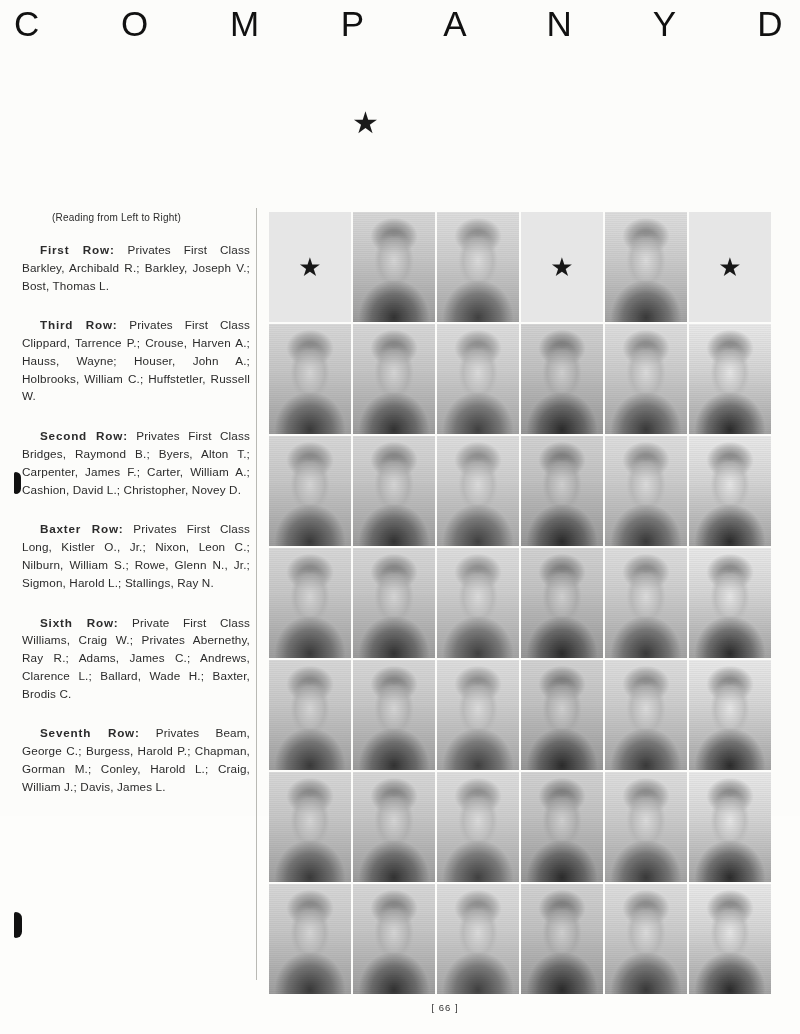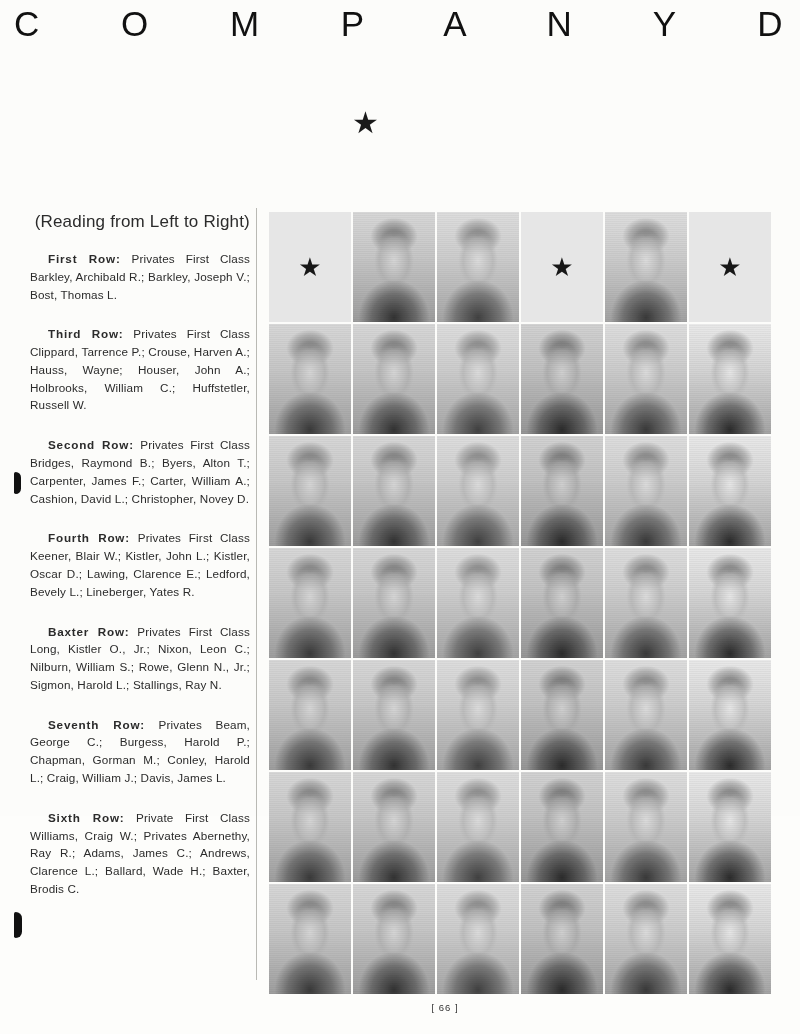--- a/index.html
+++ b/index.html
@@ -50,32 +50,31 @@
   }
 
   
   .caption-col {
     position: absolute;
     left: 22px;
     top: 212px;
     width: 228px;
   }
   .reading-note {
-    font-size: 17px;
+    font-size: 10px;
     color: #2b2b2b;
-    margin: 0 0 18px 2px;
+    margin: 0 0 18px 30px;
     letter-spacing: .2px;
-    text-align: right;
   }
   .row-block {
     font-size: 11.7px;
     line-height: 1.52;
     text-align: justify;
     color: #2b2b2b;
-    margin: 0 0 22px 8px;
+    margin: 0 0 22px 0;
     letter-spacing: .15px;
     text-indent: 18px;
   }
   .row-block b {
     font-weight: bold;
     letter-spacing: .8px;
   }
 
   
   .vrule {
@@ -177,27 +176,26 @@
 
   <div class="caption-col">
     <p class="reading-note">(Reading from Left to Right)</p>
 
     <p class="row-block"><b>First Row:</b><span> Privates First Class Barkley, Archibald R.; Barkley, Joseph V.; Bost, Thomas L.</span></p>
 
     <p class="row-block"><b>Third Row:</b><span> Privates First Class Clippard, Tarrence P.; Crouse, Harven A.; Hauss, Wayne; Houser, John A.; Holbrooks, William C.; Huffstetler, Russell W.</span></p>
 
     <p class="row-block"><b>Second Row:</b><span> Privates First Class Bridges, Raymond B.; Byers, Alton T.; Carpenter, James F.; Carter, William A.; Cashion, David L.; Christopher, Novey D.</span></p>
 
-    <p class="row-block"><b>Fourth Row:</b><span> Privates First Class Keener, Blair W.; Kistler, John L.; Kistler, Oscar D.; Lawing, Clarence E.; Ledford, Bevely L.; Lineberger, Yates R.</span></p>
 
     <p class="row-block"><b>Baxter Row:</b><span> Privates First Class Long, Kistler O., Jr.; Nixon, Leon C.; Nilburn, William S.; Rowe, Glenn N., Jr.; Sigmon, Harold L.; Stallings, Ray N.</span></p>
 
+    <p class="row-block"><b>Sixth Row:</b><span> Private First Class Williams, Craig W.; Privates Abernethy, Ray R.; Adams, James C.; Andrews, Clarence L.; Ballard, Wade H.; Baxter, Brodis C.</span></p>
+
     <p class="row-block"><b>Seventh Row:</b><span> Privates Beam, George C.; Burgess, Harold P.; Chapman, Gorman M.; Conley, Harold L.; Craig, William J.; Davis, James L.</span></p>
-
-    <p class="row-block"><b>Sixth Row:</b><span> Private First Class Williams, Craig W.; Privates Abernethy, Ray R.; Adams, James C.; Andrews, Clarence L.; Ballard, Wade H.; Baxter, Brodis C.</span></p>
   </div>
 
   <div class="vrule"></div>
 
   <div class="grid" id="photo-grid">
       <div class="cell star-cell">
         <span class="glyph">★</span>
       </div>
       <div class="cell p-v2">
         <div class="portrait"></div>

